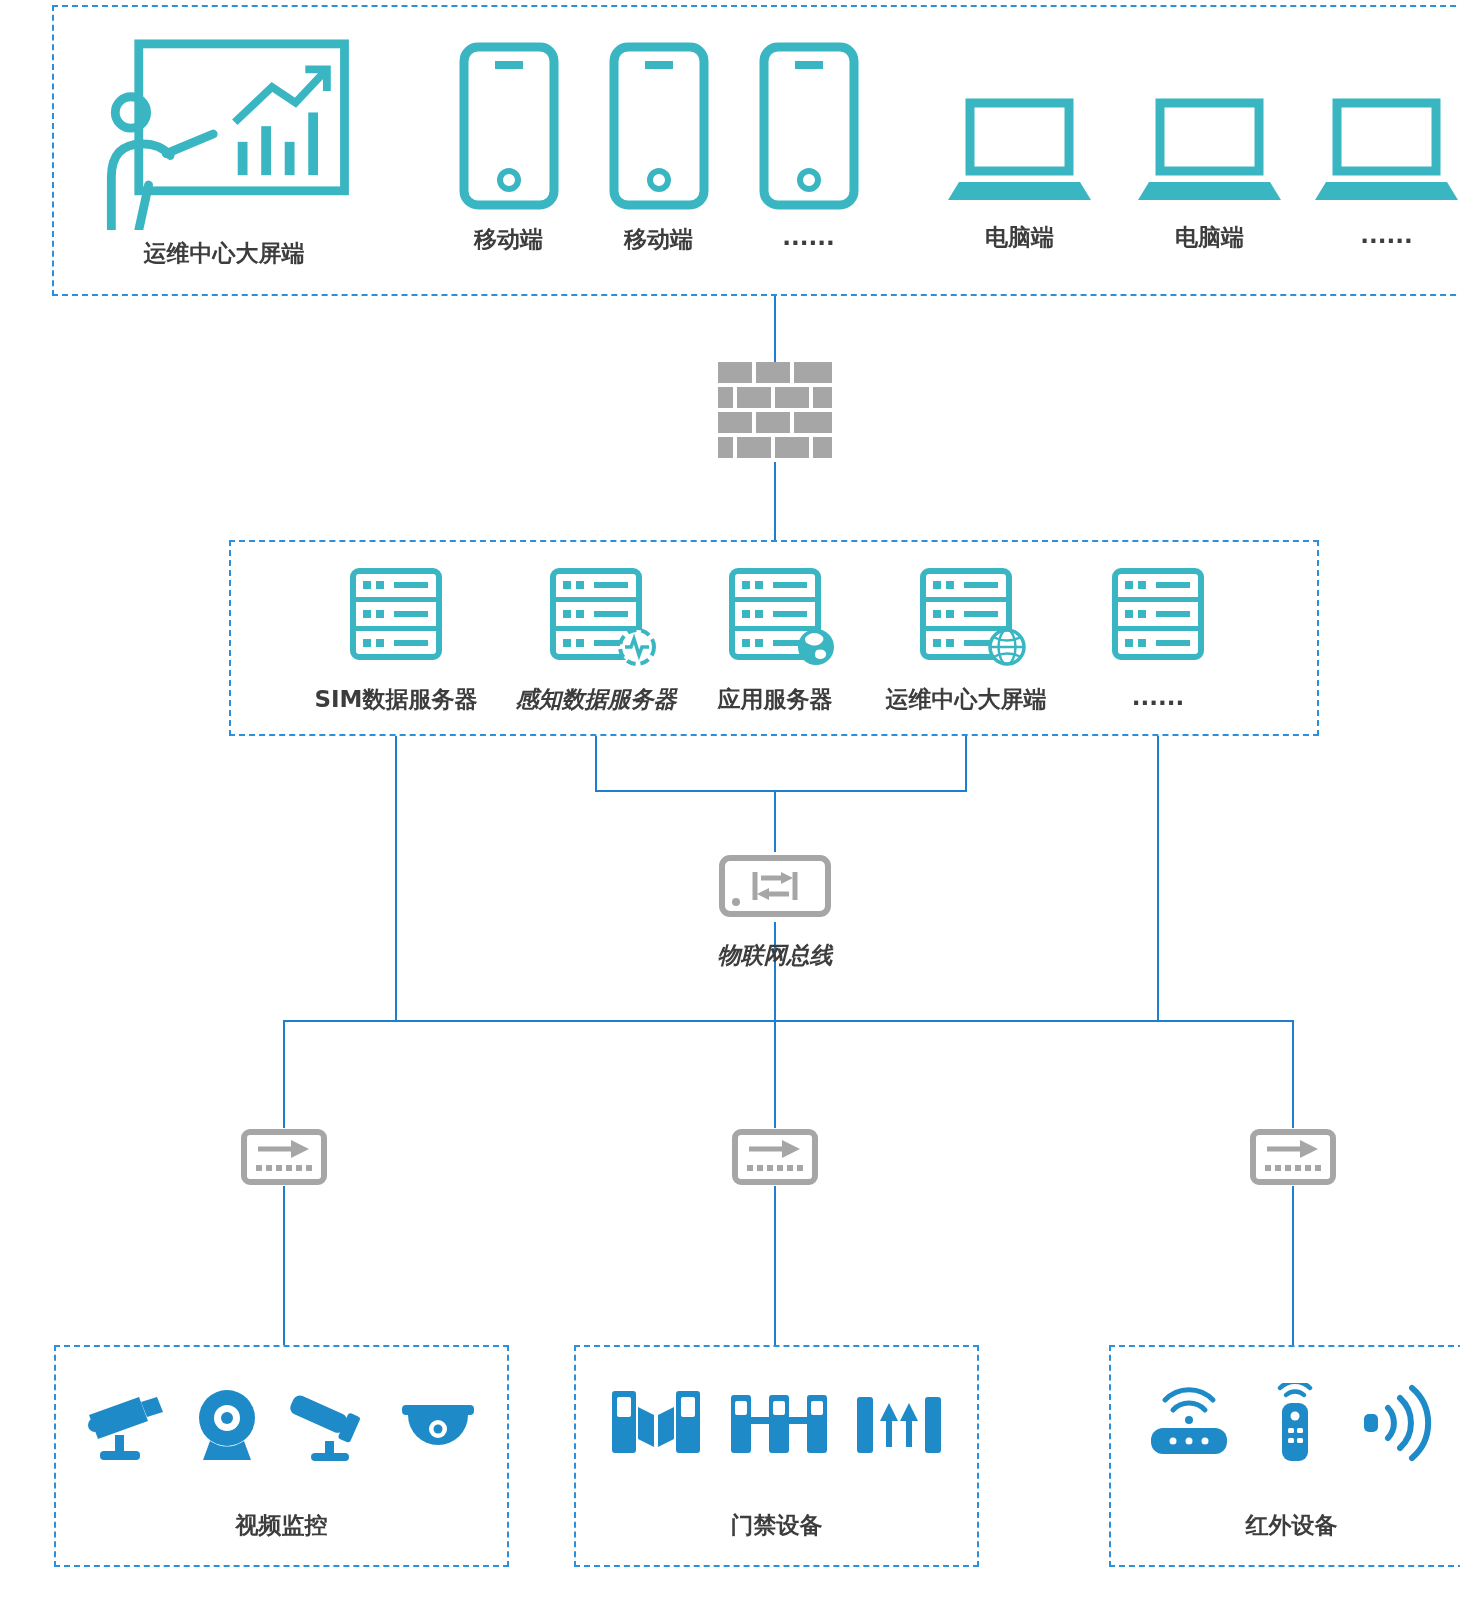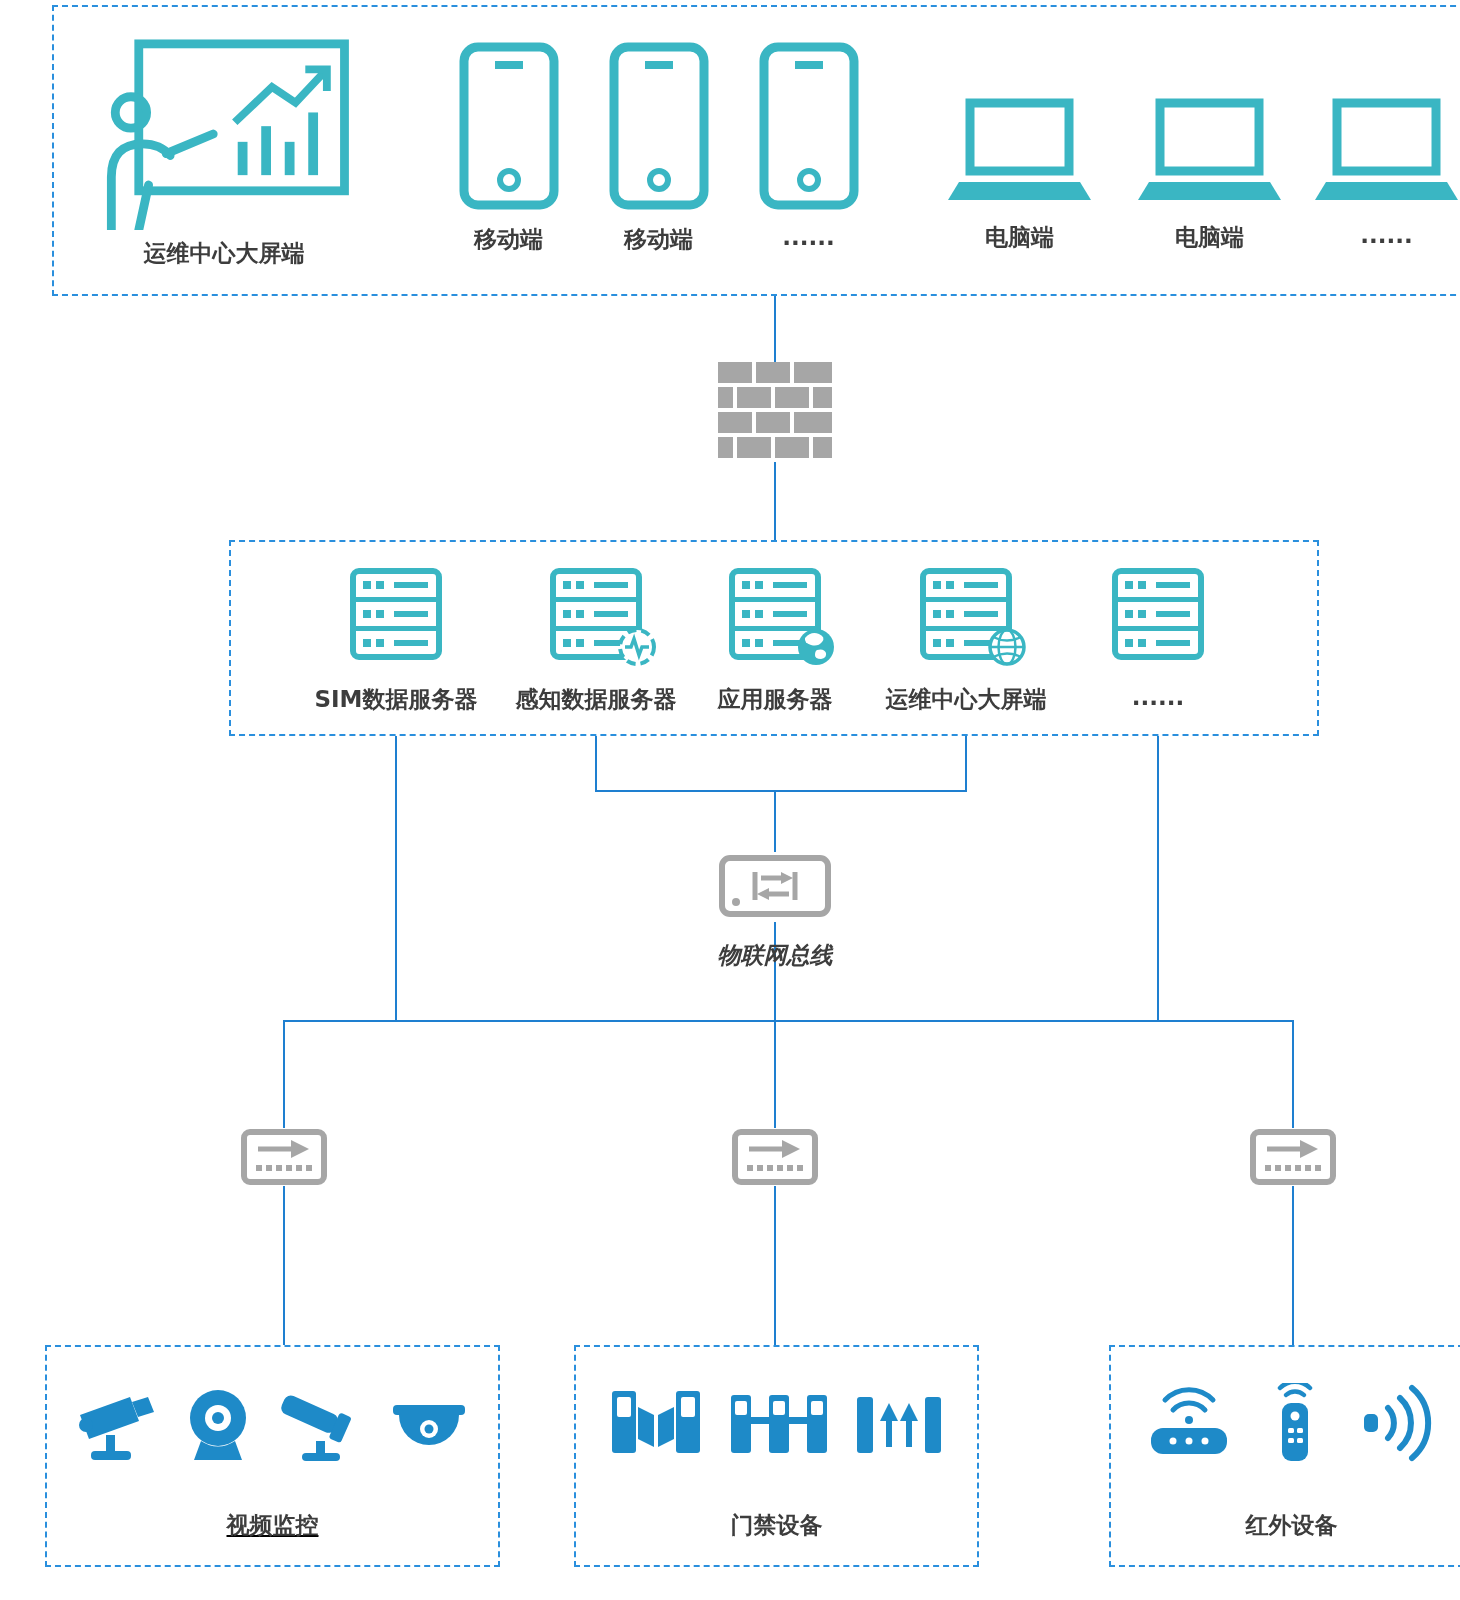--- a/index.html
+++ b/index.html
@@ -162,21 +162,21 @@
             <rect x="44" y="43" width="34" height="6"></rect>
           <rect x="13" y="71" width="8" height="8"></rect>
             <rect x="26" y="71" width="8" height="8"></rect>
             <rect x="44" y="72" width="34" height="6"></rect>
         </g>
       </svg>
     </span>
     <div class="label" style="margin-top:20px;text-align:center;">SIM数据服务器</div>
   </div>
 
-  <div class="cell" style="left:452px;top:568px;width:200px;">
+  <div class="cell" style="left:452px;top:568px;width:200px;font-style:italic;">
     <span class="icon-wrap">
       <svg class="teal" width="92" height="92" viewBox="0 0 92 92">
         <rect x="3" y="3" width="86" height="86" rx="6" fill="none" stroke="currentColor" stroke-width="6"></rect>
         <line x1="3" y1="31.5" x2="89" y2="31.5" stroke="currentColor" stroke-width="5"></line>
         <line x1="3" y1="60.5" x2="89" y2="60.5" stroke="currentColor" stroke-width="5"></line>
         <g fill="currentColor">
           <rect x="13" y="13" width="8" height="8"></rect>
             <rect x="26" y="13" width="8" height="8"></rect>
             <rect x="44" y="14" width="34" height="6"></rect>
           <rect x="13" y="42" width="8" height="8"></rect>
@@ -338,21 +338,21 @@
         <rect x="15" y="37" width="6" height="6"></rect>
           <rect x="25" y="37" width="6" height="6"></rect>
           <rect x="35" y="37" width="6" height="6"></rect>
         <rect x="45" y="37" width="6" height="6"></rect>
           <rect x="55" y="37" width="6" height="6"></rect>
           <rect x="65" y="37" width="6" height="6"></rect>
       </g>
     </svg>
   </div>
 
-  <div class="zone" style="left:1px;top:1345px;width:455px;height:222px;text-decoration:underline;">
+  <div class="zone" style="left:10px;top:1345px;width:455px;height:222px;">
     <div class="zone-inner">
       <div class="dev-row">
         <svg width="88" height="82" viewBox="0 0 88 82">
           <g fill="currentColor">
             <path d="M8 32 L58 14 L67 38 L17 56 Z"></path>
             <path d="M60 19 L76 14 L82 29 L66 34 Z"></path>
             <circle cx="14" cy="42" r="7"></circle>
             <rect x="34" y="52" width="9" height="17"></rect>
             <rect x="19" y="68" width="40" height="9" rx="4"></rect>
           </g>

